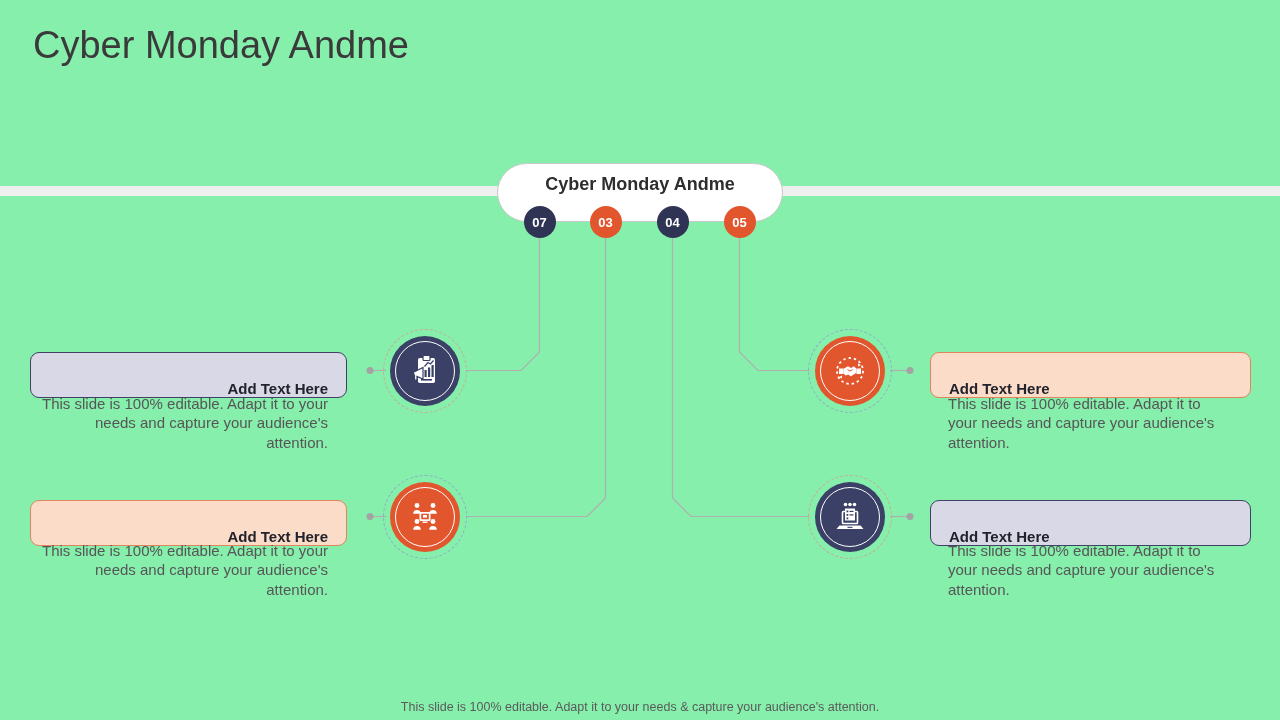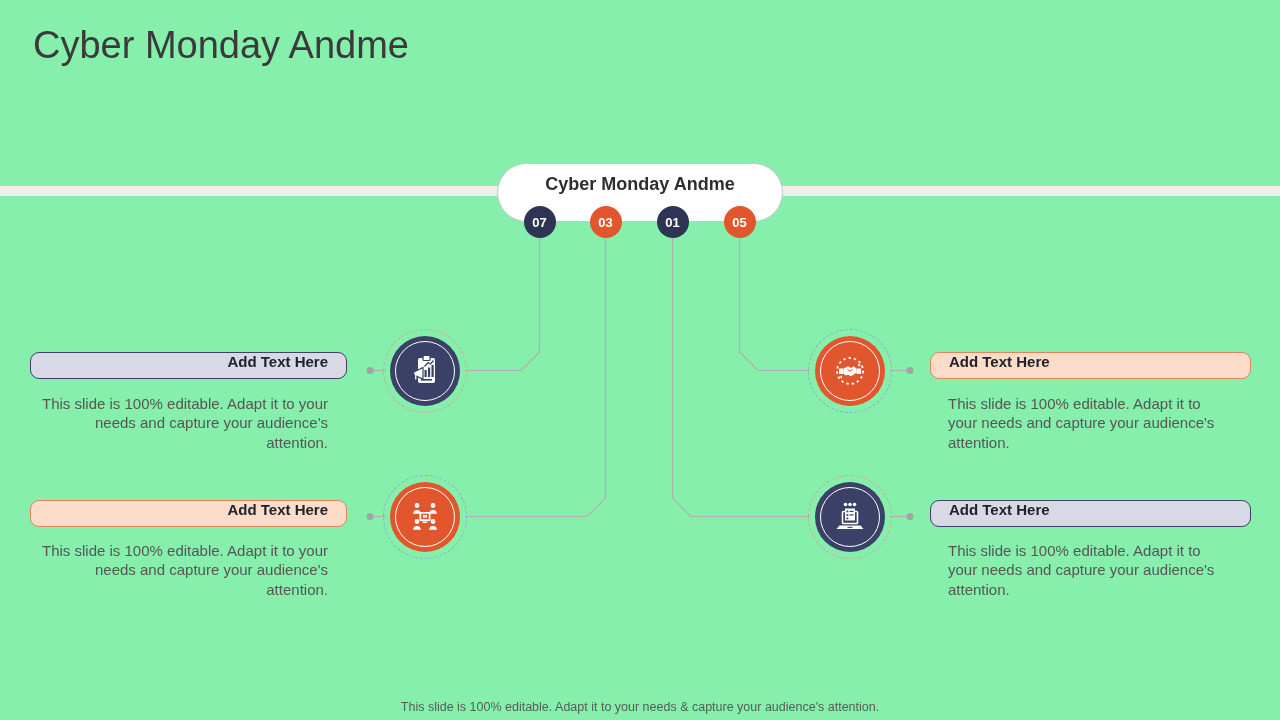--- a/index.html
+++ b/index.html
@@ -18,22 +18,22 @@
   .step.orange{background:#e2562e;}
   .connector-layer{position:absolute;left:0;top:0;z-index:1;}
   .icon-wrap{position:absolute;width:84px;height:84px;z-index:3;}
   .dash-ring{position:absolute;inset:0;border-radius:50%;border:1.5px dashed #d4a28c;box-sizing:border-box;}
   .dash-ring.blue{border-color:#8fa6cb;}
   .solid-circle{position:absolute;inset:7px;border-radius:50%;}
   .solid-circle.navy{background:#3a4066;}
   .solid-circle.orange{background:#e2562e;}
   .white-ring{position:absolute;inset:12px;border-radius:50%;border:1.5px solid #fff;box-sizing:border-box;}
   .glyph{position:absolute;left:22px;top:22px;width:40px;height:40px;}
-  .bar{position:absolute;height:27px;box-sizing:border-box;border-radius:9px;
-       display:flex;align-items:flex-start;font-size:15px;font-weight:bold;color:#22222c;}
+  .bar{position:absolute;height:46px;box-sizing:border-box;border-radius:9px;
+       display:flex;align-items:flex-end;font-size:15px;font-weight:bold;color:#22222c;}
   .bar.navy{background:#d8d8e6;border:1.5px solid #3f4165;}
   .bar.orange{background:#fbdcc9;border:1.5px solid #e0845d;}
   .bar.left{left:30px;width:317px;justify-content:flex-end;padding-right:18px;}
   .bar.right{left:930px;width:321px;justify-content:flex-start;padding-left:18px;}
   .body-text{position:absolute;font-size:15px;line-height:19.4px;color:#565656;}
   .body-text.left{left:40px;width:288px;text-align:right;}
   .body-text.right{left:948px;width:285px;text-align:left;}
   .footer{position:absolute;left:0;top:700px;width:1280px;text-align:center;
           font-size:12.5px;color:#5a5a5a;}
 </style>
@@ -63,21 +63,21 @@
       <circle cx="910" cy="370.5" r="3.5"></circle>
       <circle cx="910" cy="516.5" r="3.5"></circle>
     </g>
   </svg>
 
   <div class="capsule">
     <div class="capsule-label">Cyber Monday Andme</div>
   </div>
   <div class="step navy" style="left:523.5px;">07</div>
   <div class="step orange" style="left:589.5px;">03</div>
-  <div class="step navy" style="left:656.5px;">01</div>
+  <div class="step navy" style="left:656.5px;">04</div>
   <div class="step orange" style="left:723.5px;">05</div>
 
   <div class="icon-wrap" style="left:383px;top:329px;">
     <div class="dash-ring"></div>
     <div class="solid-circle navy"></div>
     <div class="white-ring"></div>
     <svg class="glyph" viewBox="0 0 40 40">
       <rect x="13" y="7" width="17" height="25" rx="1.8" fill="#fff"></rect>
       <rect x="18" y="4.5" width="7" height="5" rx="1" fill="#fff" stroke="#3a4066" stroke-width="1.2"></rect>
       <rect x="19.5" y="19" width="2.2" height="7" fill="#3a4066"></rect>

